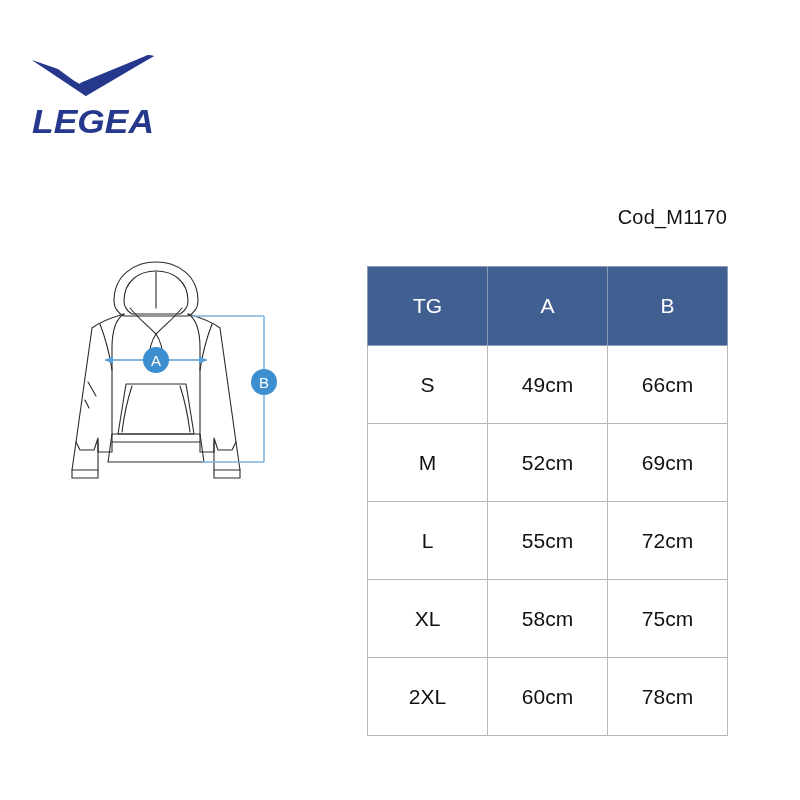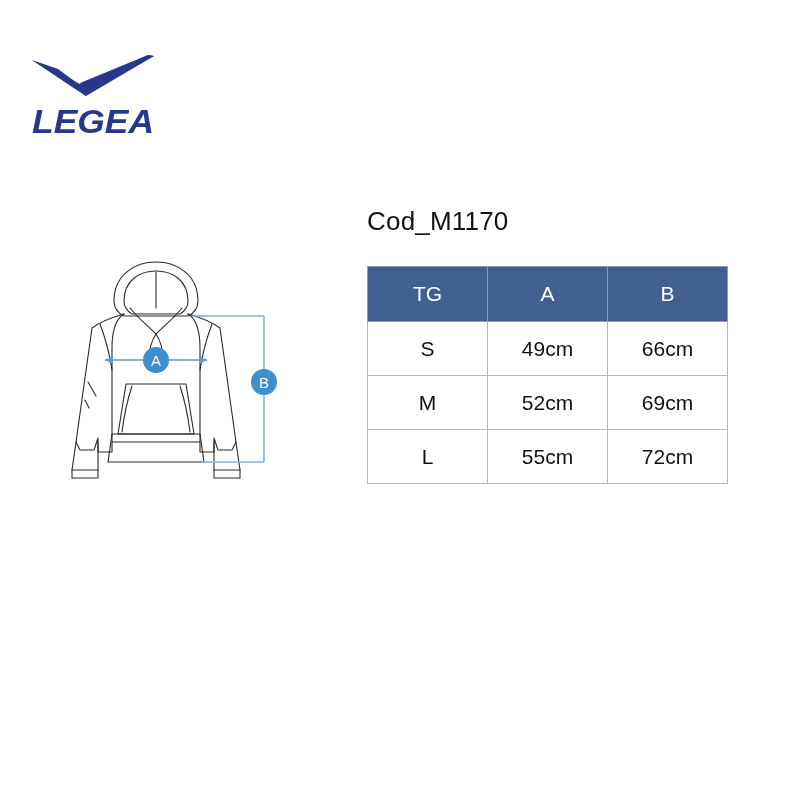--- a/index.html
+++ b/index.html
@@ -46,22 +46,22 @@
     width: 250px;
     height: 250px;
   }
 
   
   .chart-title {
     position: absolute;
     left: 367px;
     top: 206px;
     width: 360px;
-    text-align: left;
-    font-size: 26px;
+    text-align: right;
+    font-size: 20px;
     color: #111111;
     letter-spacing: 0.2px;
     white-space: nowrap;
   }
 
   
   .size-table-wrap {
     position: absolute;
     left: 367px;
     top: 266px;
@@ -76,21 +76,21 @@
   table.size-table col.col-a  { width: 120px; }
   table.size-table col.col-b  { width: 120px; }
 
   table.size-table th,
   table.size-table td {
     border: 1px solid #b8b8b8;
     text-align: center;
     font-size: 21px;
     color: #111111;
     font-weight: normal;
-    padding: 0;
+    padding: 12px;
   }
   table.size-table thead th {
     height: 54px;
     background: #415f91;
     color: #ffffff;
     border-color: #8c9cba;
     font-weight: normal;
   }
   table.size-table tbody td {
     height: 53px;
@@ -202,15 +202,25 @@
       <tr>
         <td>M</td>
         <td>52cm</td>
         <td>69cm</td>
       </tr>
       <tr>
         <td>L</td>
         <td>55cm</td>
         <td>72cm</td>
       </tr>
+      <tr>
+        <td>XL</td>
+        <td>58cm</td>
+        <td>75cm</td>
+      </tr>
+      <tr>
+        <td>2XL</td>
+        <td>60cm</td>
+        <td>78cm</td>
+      </tr>
     </tbody>
   </table>
 </div>
 
 </body></html>

